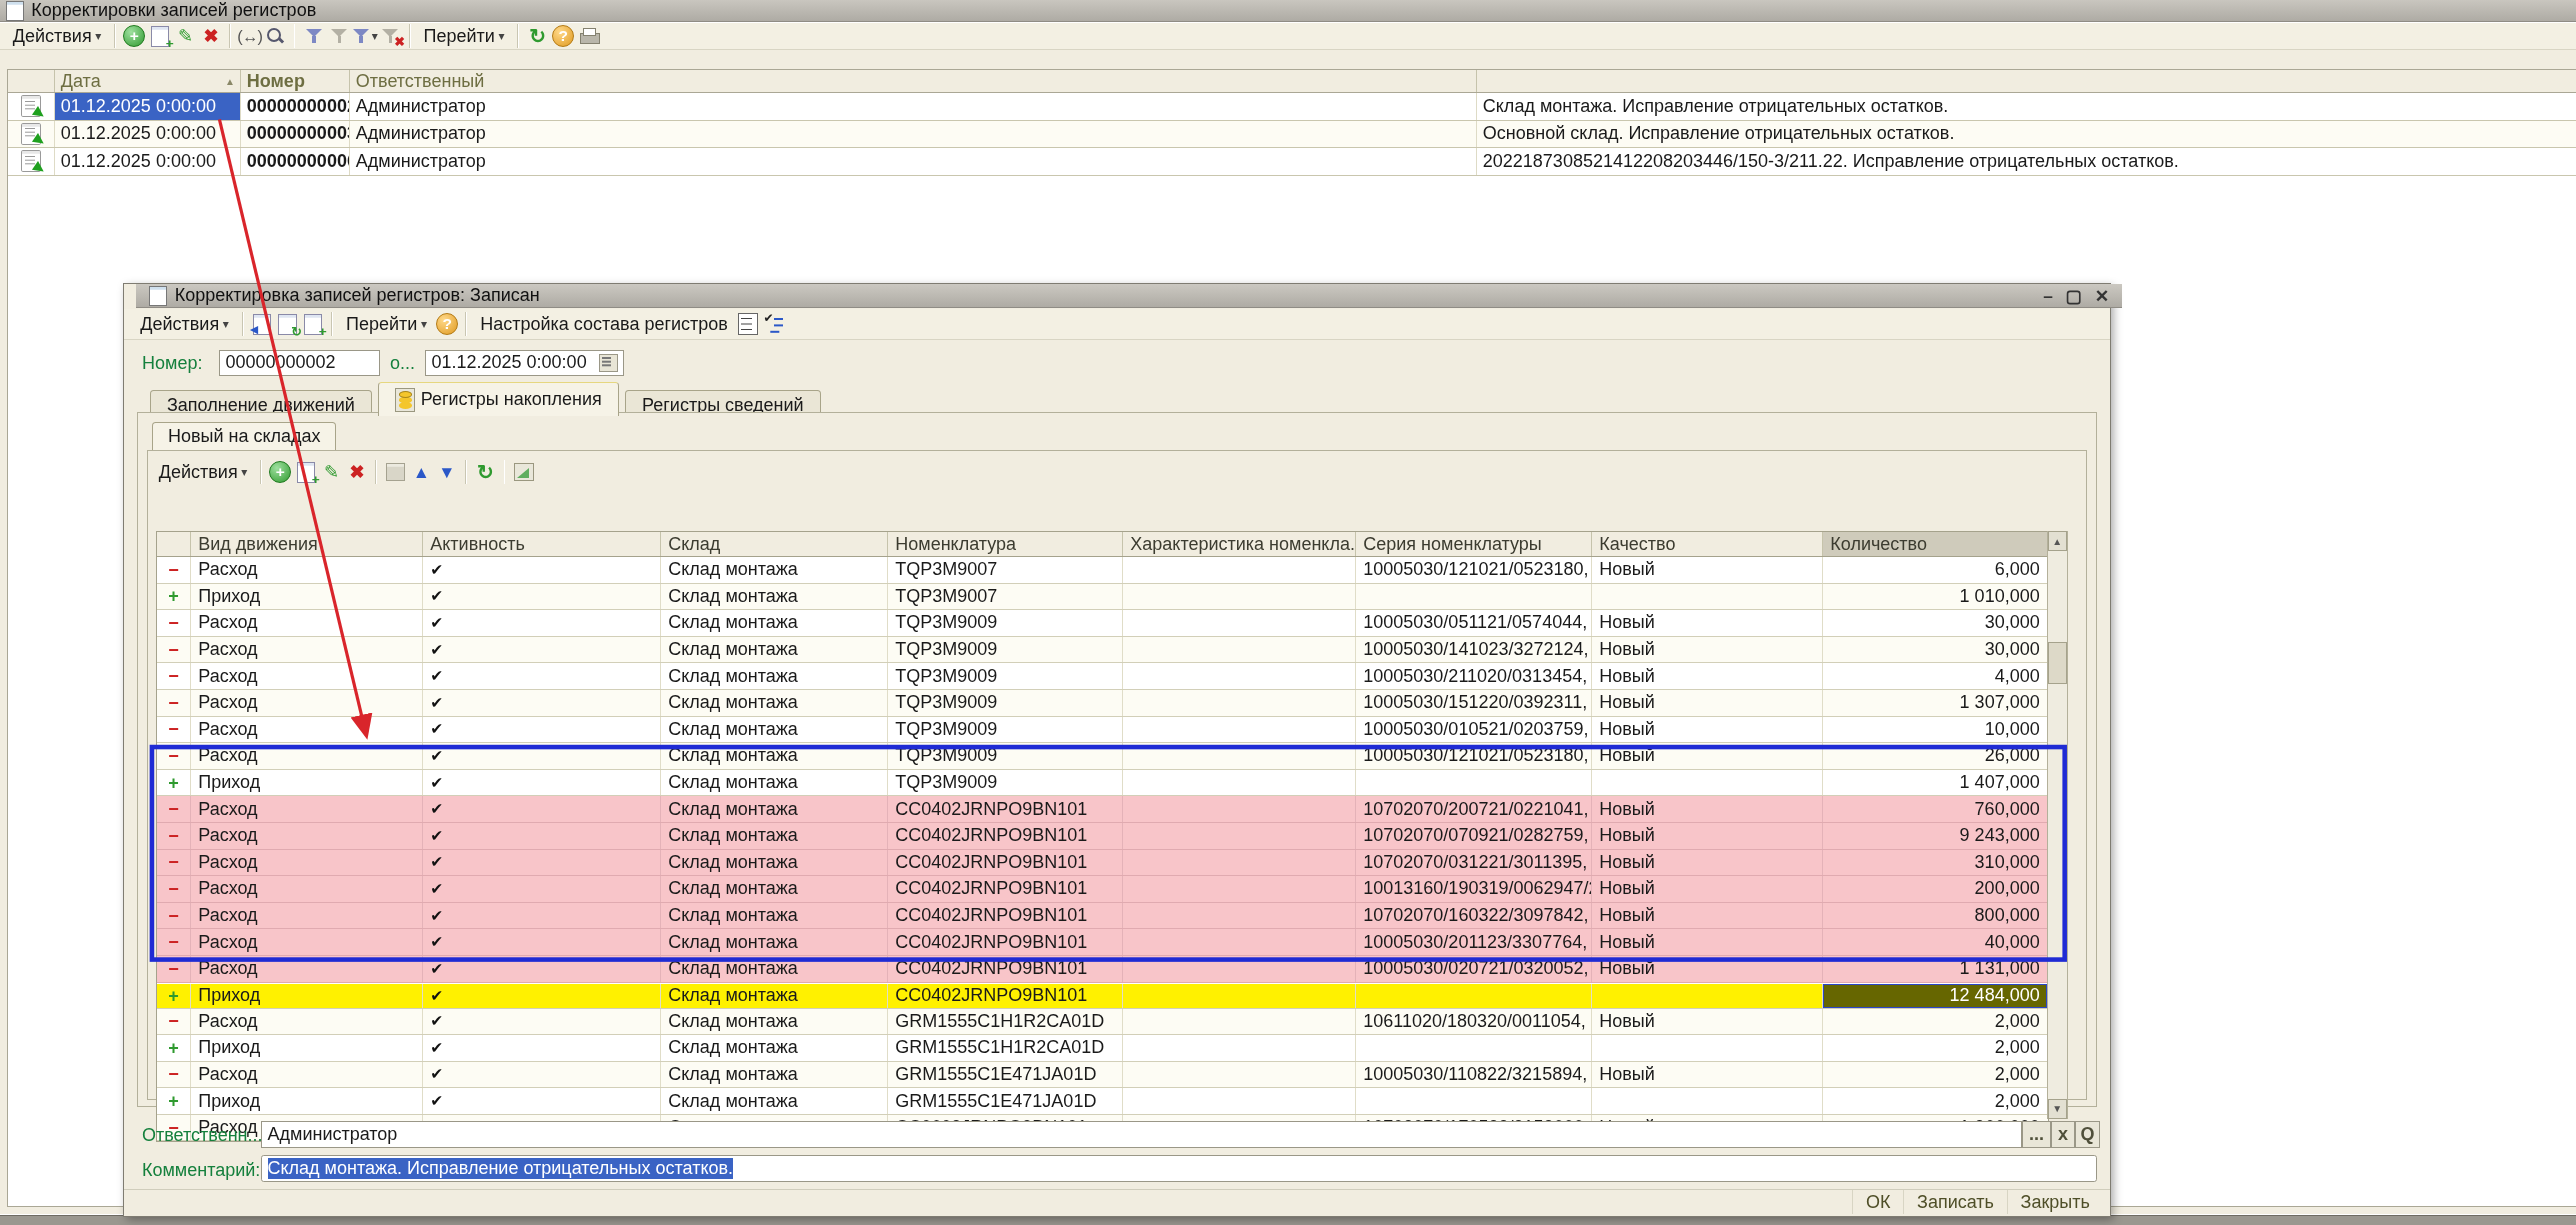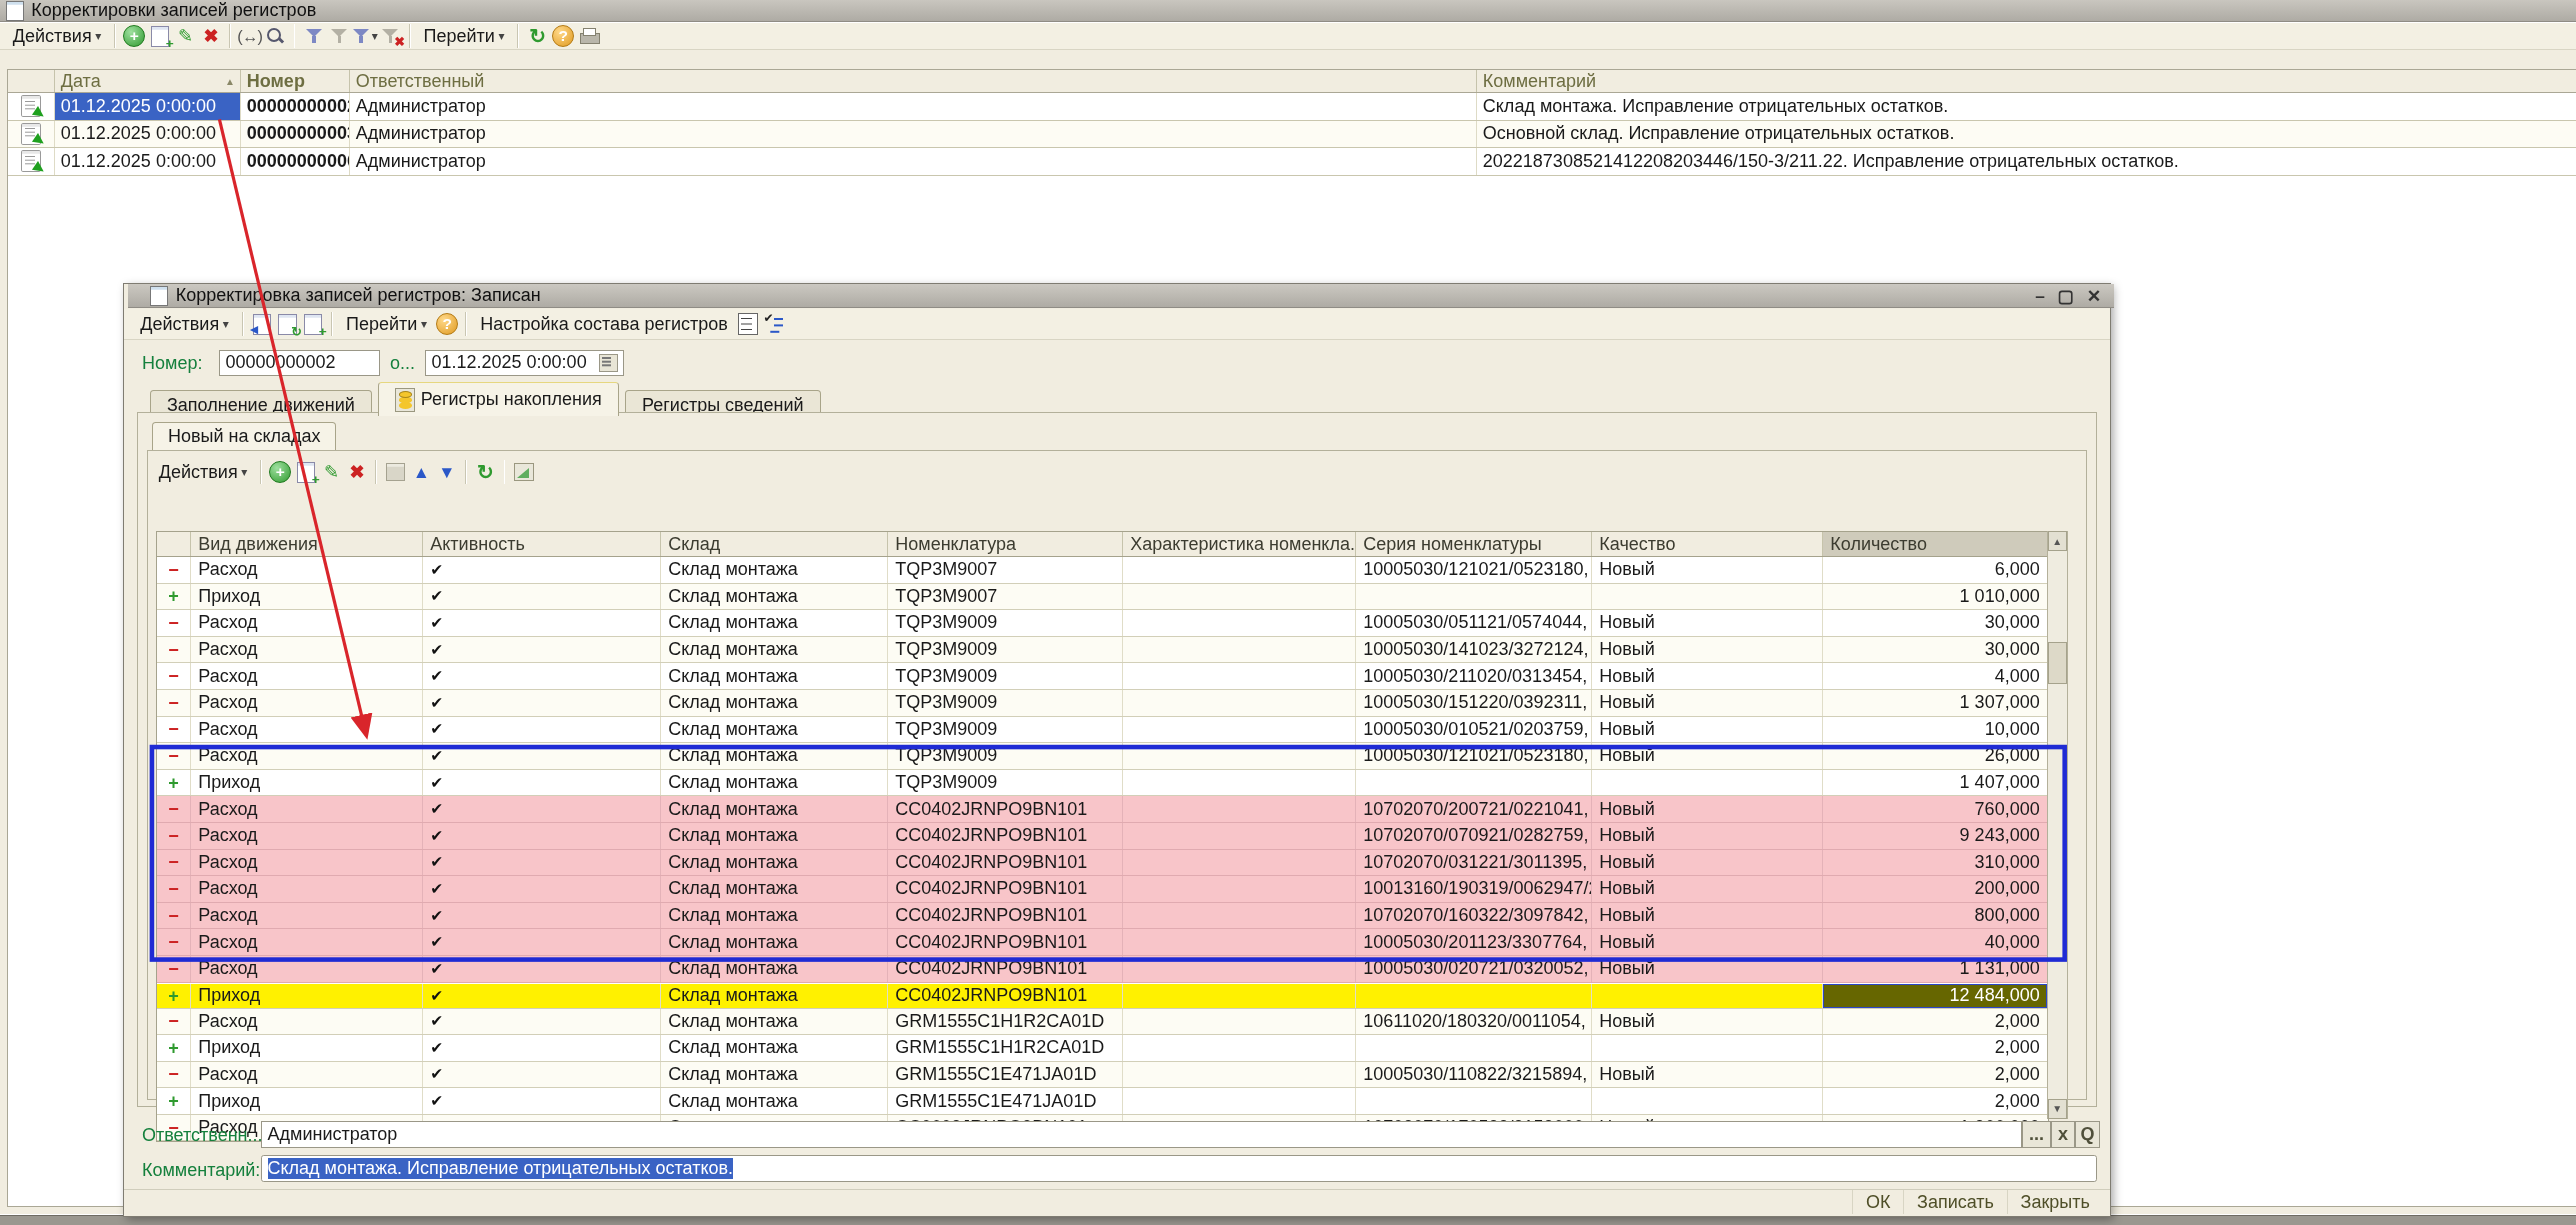--- a/index.html
+++ b/index.html
@@ -63,21 +63,21 @@
   .i-rlist{position:relative;width:18px;height:20px;background:#fff;border:0.9px solid #666;}
   .i-rlist::before{content:"";position:absolute;left:1.8px;top:3.7px;width:11px;height:1.8px;background:#444;box-shadow:0 5.5px 0 #444,0 11px 0 #444;}
   .i-rcheck{position:relative;width:20px;height:20px;}
   .i-rcheck::before{content:"✔";position:absolute;left:0;top:-2.7px;font-size:12px;color:#222;}
   .i-rcheck::after{content:"";position:absolute;left:10px;top:3.7px;width:9px;height:2.7px;background:#2b58c8;box-shadow:0 6.4px 0 #2b58c8,-3.7px 12.8px 0 #2b58c8;}
   .coins-icon{position:relative;width:18px;height:22px;background:#e9e7da;border:0.9px solid #9a977f;margin-right:5.5px;}
   .coins-icon::before{content:"";position:absolute;left:2.7px;top:2.7px;width:11px;height:4.6px;background:#f4c62c;border:0.9px solid #a8861a;border-radius:50%;box-shadow:0 5.5px 0 #f4c62c,0 11px 0 #f4c62c;}
 
   
   #dialog{left:123px;top:283px;width:1986px;height:932px;background:#F1EDE0;border:0.9px solid #7f7c72;box-shadow:2.7px 2.7px 9px rgba(0,0,0,.35);z-index:10;}
-  #dlg-titlebar{left:4px;top:0;width:100%;height:24px;background:linear-gradient(#cbc8c1,#aeaba4);display:flex;align-items:center;padding-left:22px;box-sizing:border-box;border-bottom:0.9px solid #8f8c85;}
+  #dlg-titlebar{left:12px;top:0;width:100%;height:24px;background:linear-gradient(#cbc8c1,#aeaba4);display:flex;align-items:center;padding-left:13px;box-sizing:border-box;border-bottom:0.9px solid #8f8c85;}
   #dlg-titlebar .ttl{margin-left:7.3px;color:#111;}
   .winbtns{margin-left:auto;display:flex;gap:12.8px;padding-right:12.8px;color:#333;font-weight:bold;font-size:17.3px;}
   .winbtn{cursor:default;line-height:20px;}
   #dlg-toolbar{left:0;top:25px;width:100%;height:31px;background:#F3F0E3;border-bottom:0.9px solid #d8d5c4;display:flex;align-items:center;padding-left:9px;box-sizing:border-box;}
   .fldlabel{color:#15803d;}
   .input{background:#fff;border:0.9px solid #9a9787;box-sizing:border-box;display:flex;align-items:center;padding:0 5.5px;white-space:nowrap;overflow:hidden;}
   .calbtn{margin-left:auto;width:16.4px;height:16.4px;background:#e8e5d6;border:0.9px solid #9a9787;position:relative;}
   .calbtn::before{content:"";position:absolute;left:1.8px;top:2.7px;width:9px;height:1.8px;background:#777;box-shadow:0 3.7px 0 #777,0 7.3px 0 #777;}
 
   .dtab{display:inline-flex;align-items:center;height:29px;padding:0 16.4px;background:#EAE6D6;border:0.9px solid #a8a489;border-bottom:none;border-radius:3.7px 3.7px 0 0;margin-right:5.5px;color:#1a1a1a;position:relative;top:1.8px;}
@@ -184,21 +184,20 @@
       </span>
   </div>
 
   <div class="abs" id="main-content">
     <div id="main-list">
       <div class="lhead" id="main-lhead">
           <div class="lh lc0"></div>
           <div class="lh lc1">Дата<div class="sort-ico">▲</div></div>
           <div class="lh lc2">Номер</div>
           <div class="lh lc3">Ответственный</div>
-          <div class="lh lc4">Комментарий</div>
         </div>
       <div id="main-rows">
           <div class="lrow">
             <div class="lc lc0">
               <div class="doc-icon">
                 <div class="doc-arrow">▶</div>
               </div>
             </div>
             <div class="lc lc1 sel">01.12.2025 0:00:00</div>
             <div class="lc lc2">00000000002</div>

